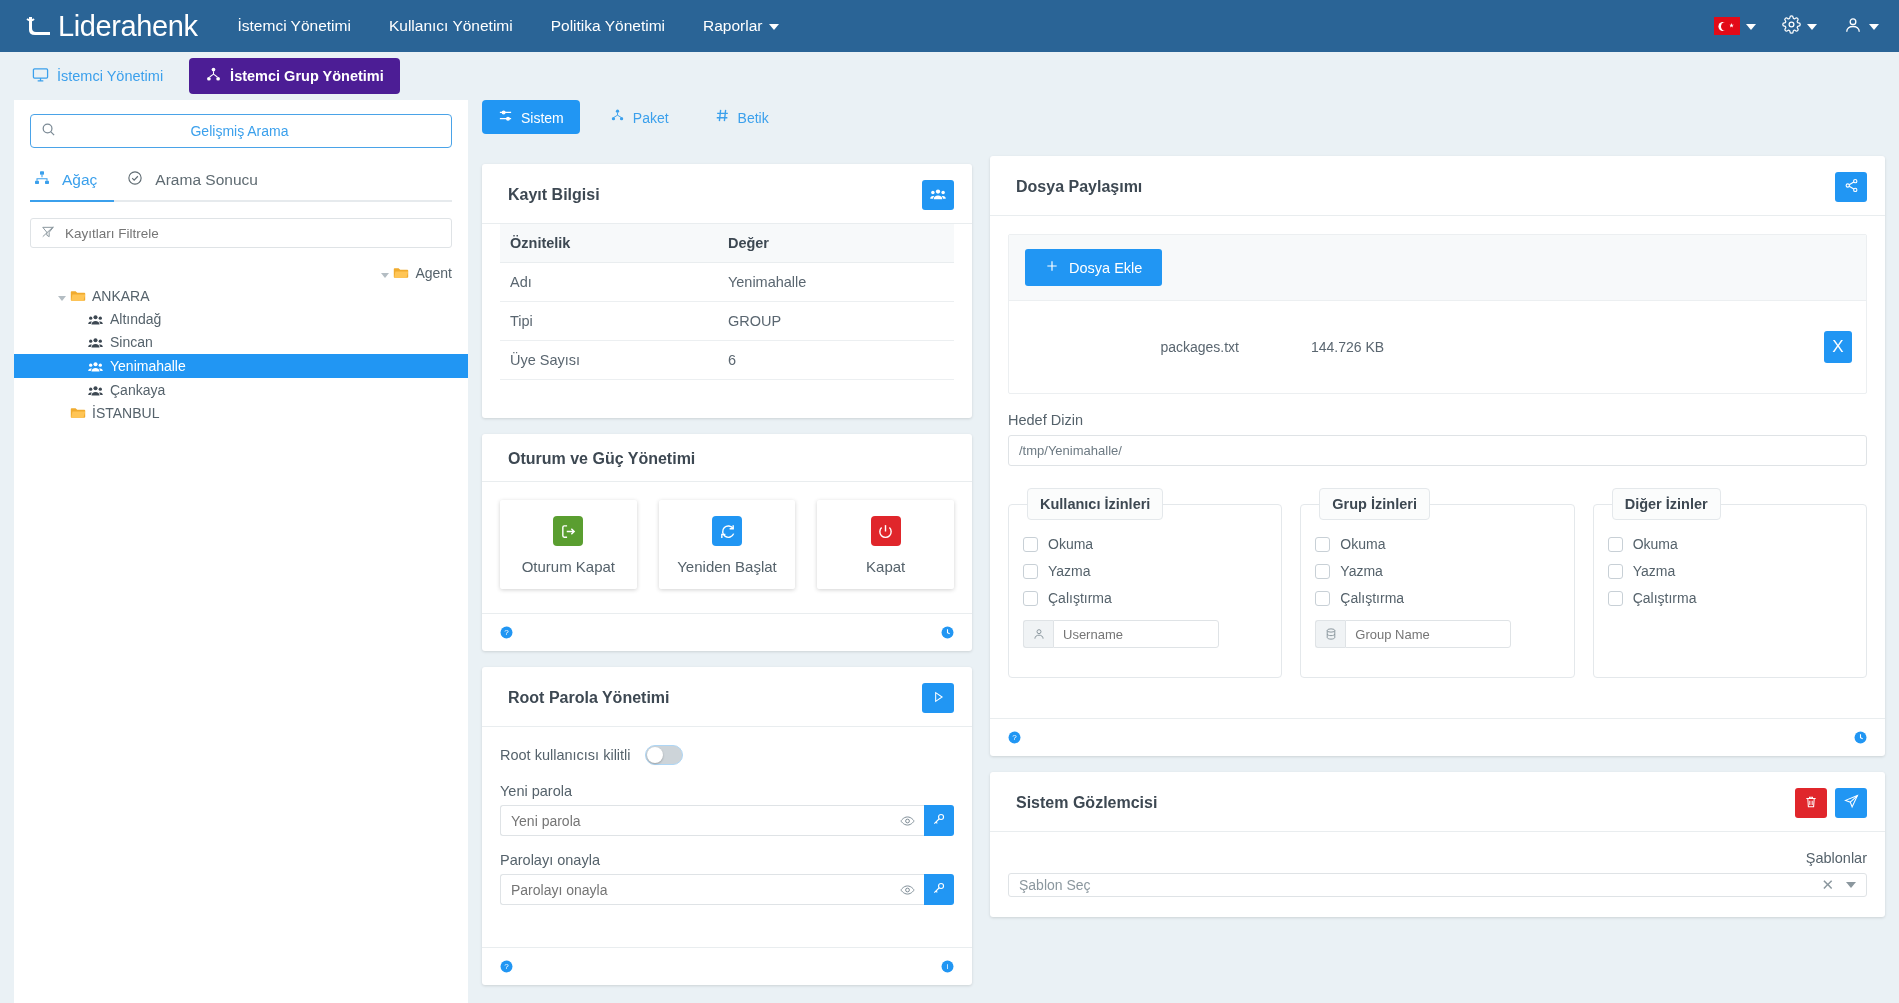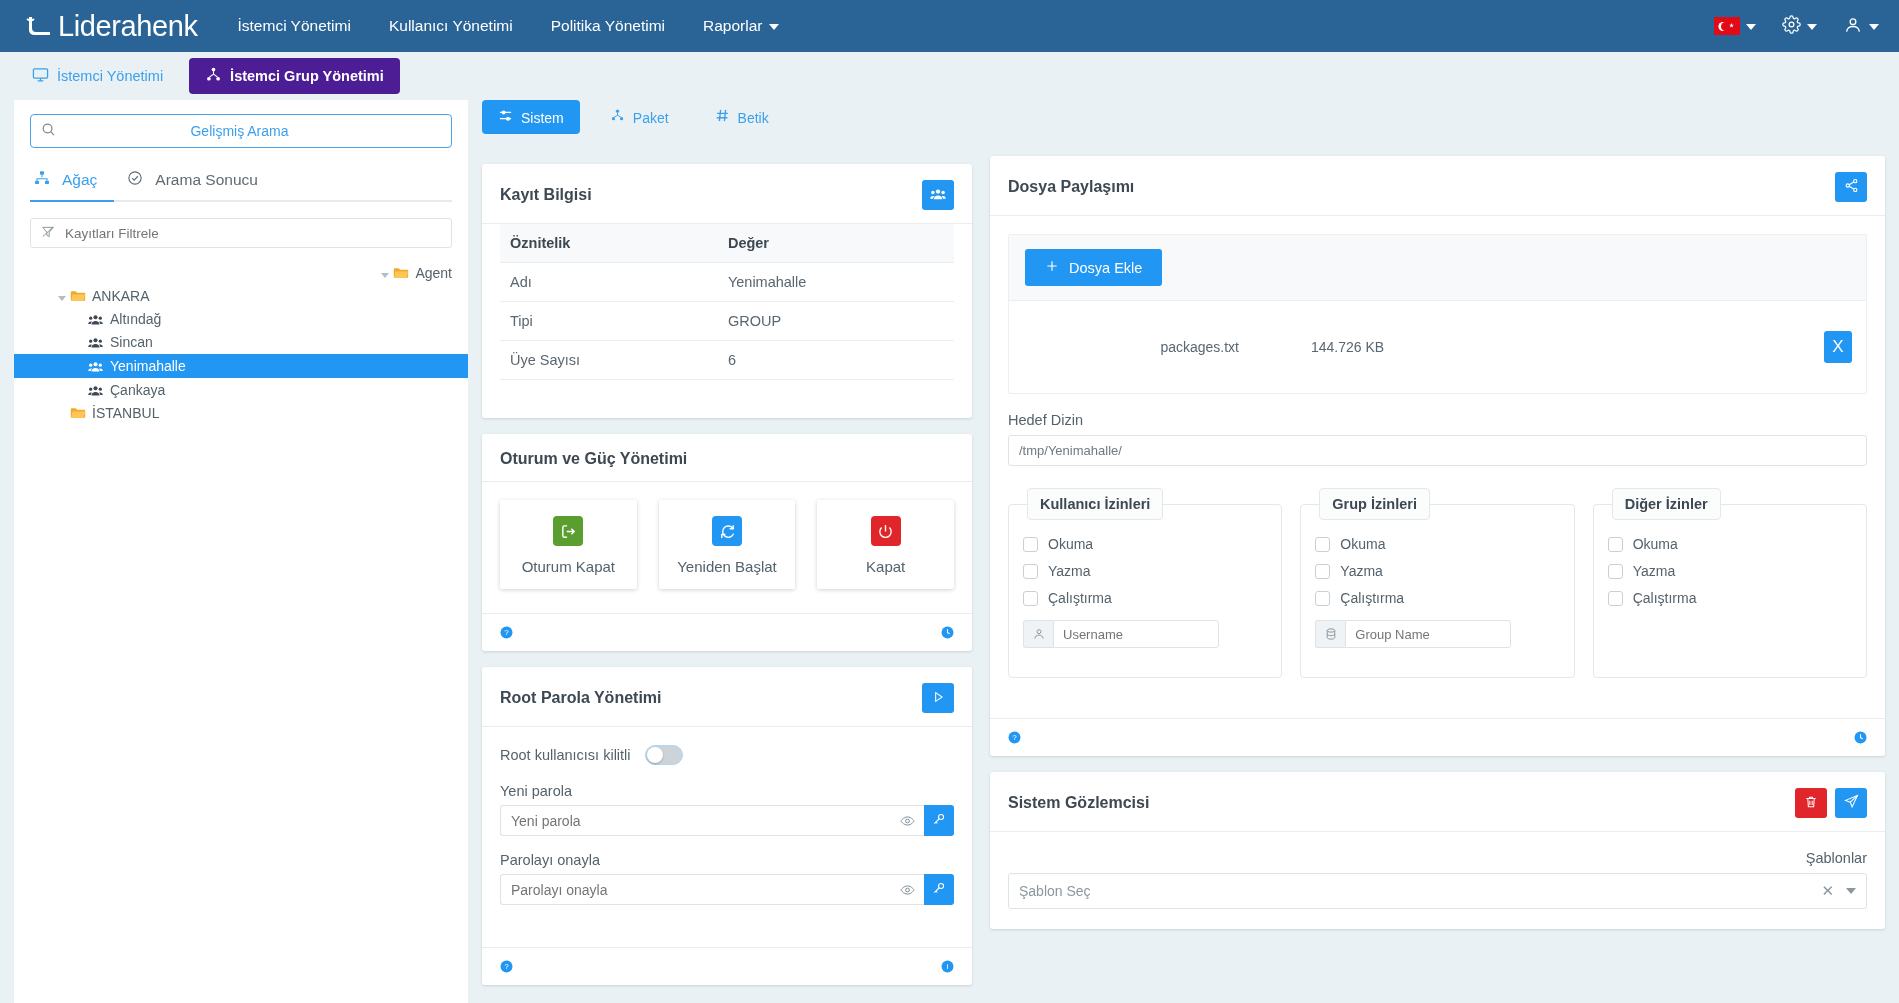--- a/index.html
+++ b/index.html
@@ -239,21 +239,21 @@
   }
   .ptab.active { background: #2196f3; color: #fff; }
 
   .card {
     background: #fff;
     border-radius: 3px;
     box-shadow: 0 1px 3px rgba(0,0,0,0.13);
   }
   .card-head {
     display: flex; align-items: center; justify-content: space-between;
-    padding: 16px 18px 13px 18px;
+    padding: 16px 18px 13px 26px;
     border-bottom: 1px solid #e9edef;
   }
   .card-title {
     font-size: 16px;
     font-weight: 700;
     color: #3d4852;
   }
   .head-btns { display: flex; gap: 8px; }
   .sq-btn {
     width: 32px; height: 30px;
@@ -454,21 +454,21 @@
     color: #9aa5ac;
     outline: none;
     font-family: "Liberation Sans", sans-serif;
     min-width: 0;
   }
   .perm-spacer { height: 42px; }
 
   
   .sel-label { font-size: 14.5px; color: #55626b; margin: 18px 0 7px 0; text-align: right; }
   .sel-box {
-    height: 36px;
+    height: 24px;
     border: 1px solid #dfe3e6;
     border-radius: 3px;
     display: flex; align-items: center;
     padding: 0 10px;
     cursor: pointer;
   }
   .sel-txt { flex: 1; font-size: 14px; color: #8b979e; }
   .sel-x { color: #8b979e; font-size: 15px; margin-right: 12px; }
   .sel-caret {
     width: 0; height: 0;

